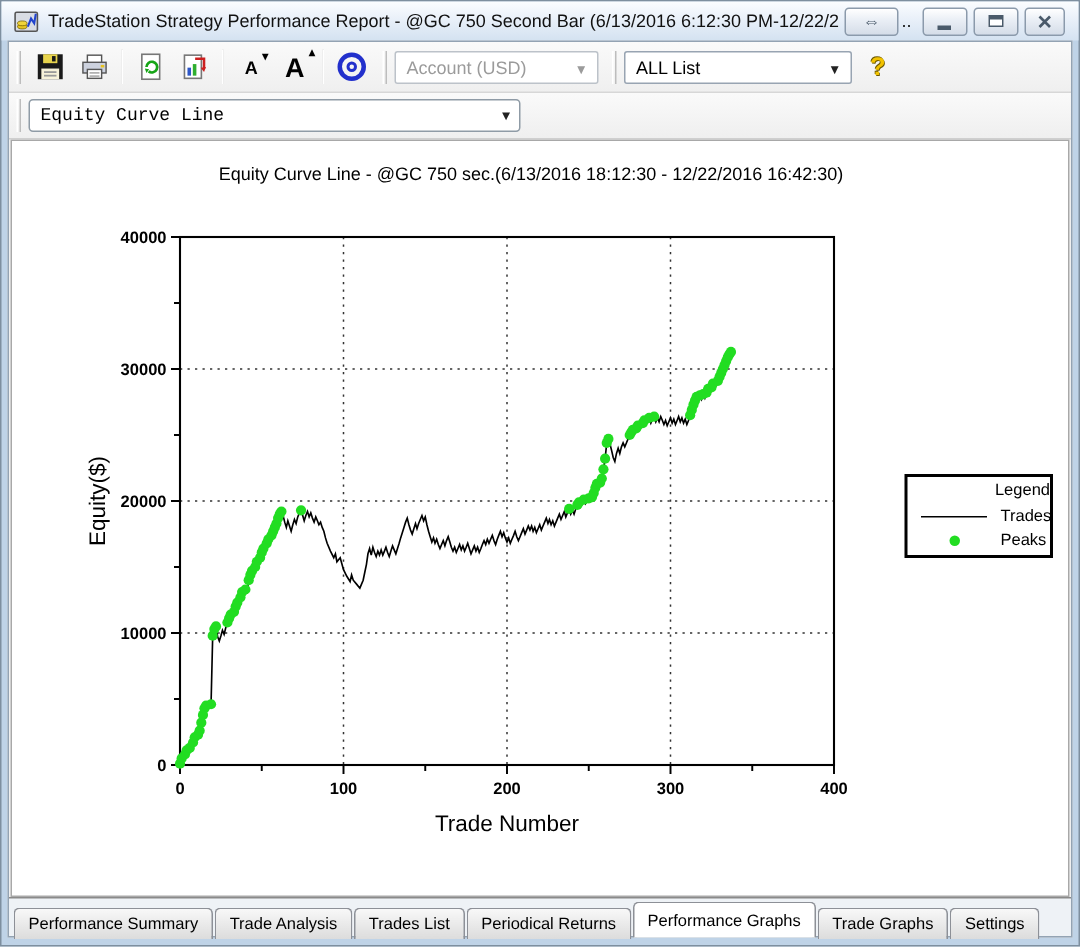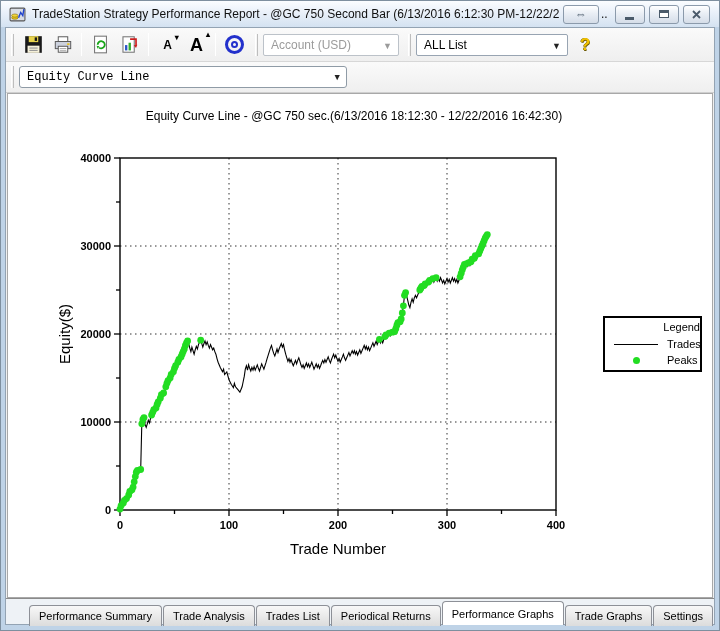--- a/index.html
+++ b/index.html
@@ -54,21 +54,21 @@
   #chart-svg { position:absolute; left:0; top:0; }
   .legend-box { position:absolute; left:595px; top:222px; width:99px; background:#fff; border:2px solid #000; font-size:11px; }
   .legend-title { text-align:right; padding:3px 0 5px 0; color:#000; }
   .legend-row { display:flex; align-items:center; padding:0 6px 4px 8px; }
   .legend-sample { width:46px; display:flex; align-items:center; justify-content:center; flex:none; }
   .sample-line { width:44px; height:0; border-top:1.5px solid #000; }
   .sample-dot { width:7px; height:7px; border-radius:50%; }
   .legend-label { margin-left:8px; color:#000; }
 
   
-  .tabstrip { height:26px; background:#eef2f6; border-top:1px solid #8a8a8a; padding:3px 0 0 15px; white-space:nowrap;text-align:right; }
+  .tabstrip { height:26px; background:#eef2f6; border-top:1px solid #8a8a8a; padding:3px 0 0 3px; white-space:nowrap; }
   .tab { display:inline-block; position:relative; font-size:11px; color:#000; padding:4px 9px 4px 9px;
     border:1px solid #8d9097; border-bottom:none; border-radius:4px 4px 0 0; margin-right:1px;
     background:linear-gradient(#f8f8f8,#dcdcdc); top:1px; }
   .tab.active { background:#fff; top:-1px; padding-top:6px; padding-bottom:5px; z-index:2; }
 </style>
 </head>
 <body>
 
 <div class="window">
 

